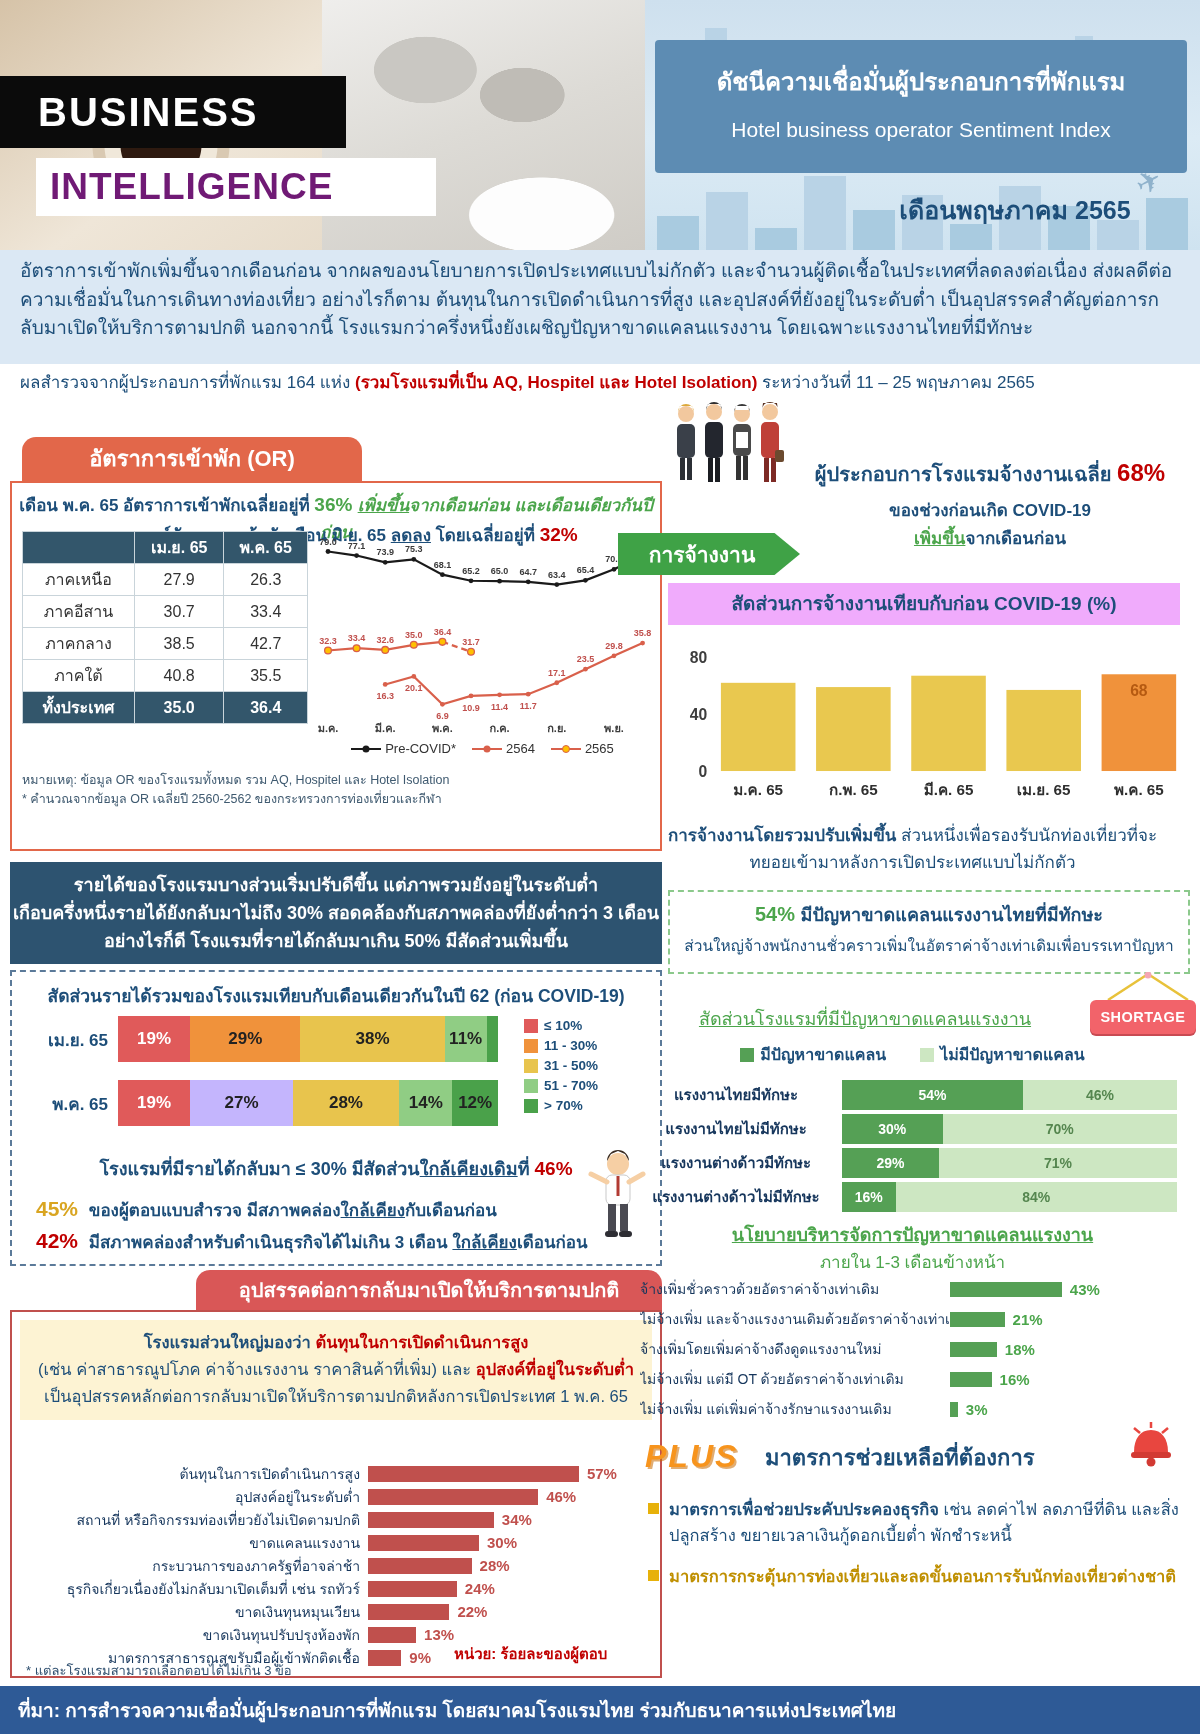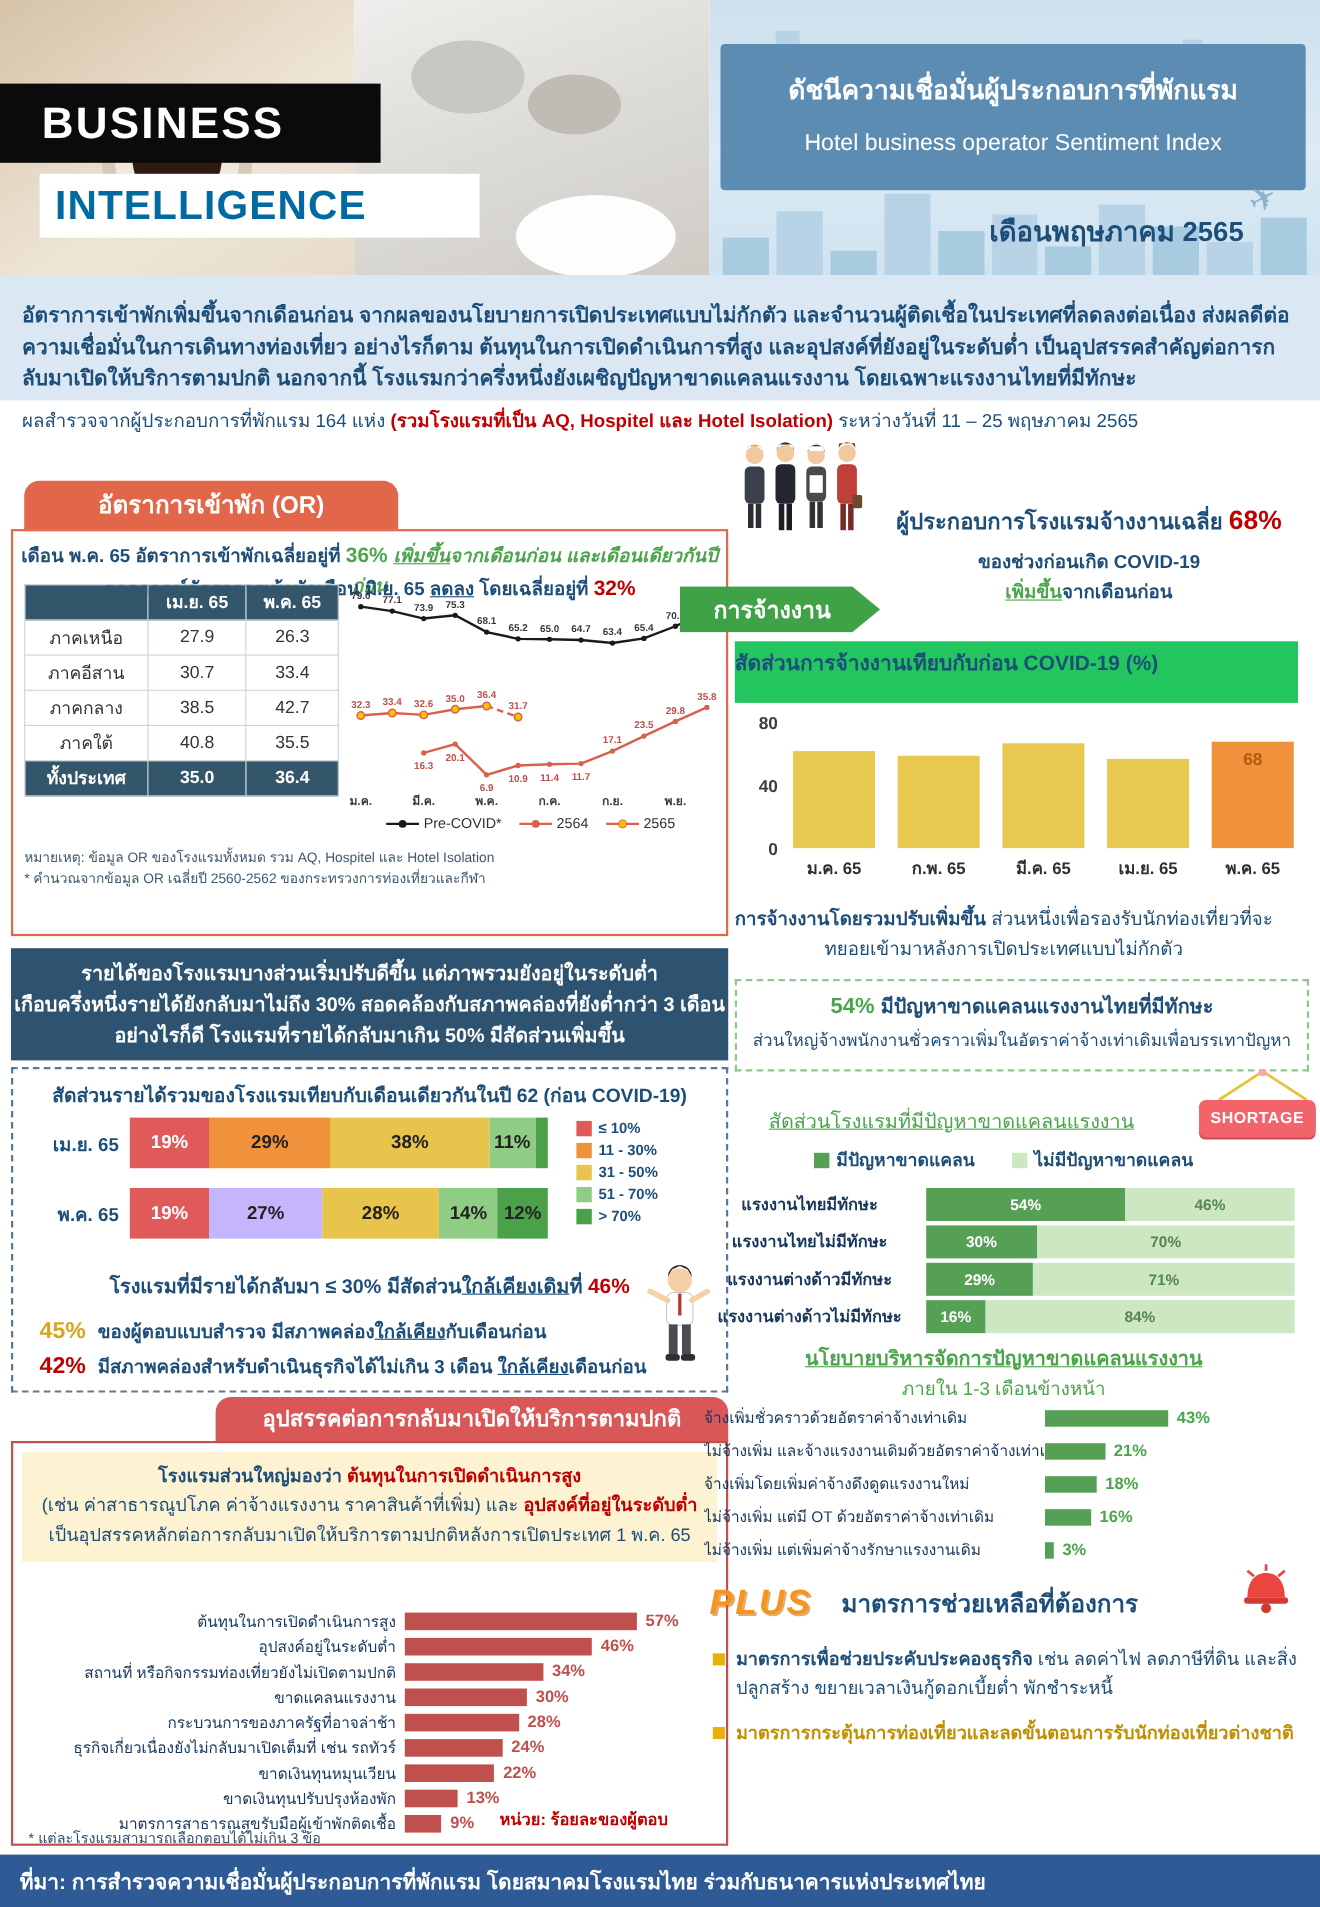--- a/index.html
+++ b/index.html
@@ -14,40 +14,40 @@
   .photo-coffee{left:0;top:0;width:322px;height:250px;
     background:radial-gradient(circle 42px at 50% 58%, #2e1a10 0 40px, #f0e8da 41px 56px, #d9c9b2 57px 68px, rgba(0,0,0,0) 69px),
                linear-gradient(145deg,#d6c3a8,#efe6d8 60%,#e7dccb)}
   .photo-bed{left:322px;top:0;width:323px;height:250px;
     background:radial-gradient(ellipse 120px 62px at 68% 86%, #fdfdfd 0 60%, rgba(0,0,0,0) 61%),
                radial-gradient(ellipse 85px 55px at 32% 28%, #c9c7c2 0 60%, rgba(0,0,0,0) 61%),
                radial-gradient(ellipse 70px 45px at 62% 38%, #bfbcb6 0 60%, rgba(0,0,0,0) 61%),
                linear-gradient(160deg,#efeeec 0%,#dddbd6 50%,#cfccc6 100%)}
   .brand-black{left:0;top:76px;width:346px;height:72px;background:#0b0b0b;color:#fff;
     font-size:40px;font-weight:bold;letter-spacing:2px;display:flex;align-items:center;padding-left:38px;box-sizing:border-box}
-  .brand-white{left:36px;top:158px;width:400px;height:58px;background:#fff;color:#0369a1;
+  .brand-white{left:36px;top:158px;width:400px;height:58px;background:#fff;color:#701a75;
     font-size:37px;font-weight:bold;letter-spacing:1px;display:flex;align-items:center;padding-left:14px;box-sizing:border-box}
   .header-right{left:645px;top:0;width:555px;height:250px;background:linear-gradient(180deg,#cee0ee,#dcebf5 55%,#cfe3f0)}
   .skyline{position:absolute;left:12px;right:12px;bottom:0;height:92px;display:flex;align-items:flex-end;gap:7px}
   .bld{background:#b9d3e6;flex:1}
   .bld:nth-child(odd){background:#a9cbe0}
   .bld:nth-child(1){height:34px}.bld:nth-child(2){height:58px}.bld:nth-child(3){height:22px}
   .bld:nth-child(4){height:74px}.bld:nth-child(5){height:40px}.bld:nth-child(6){height:55px}
   .bld:nth-child(7){height:26px}.bld:nth-child(8){height:64px}.bld:nth-child(9){height:44px}
   .bld:nth-child(10){height:30px}.bld:nth-child(11){height:52px}
   .hsq{position:absolute;background:#b9d3e6}
   .title-panel{left:655px;top:40px;width:532px;height:133px;background:#5d8cb3;border-radius:4px;color:#fff;text-align:center}
   .title-th{margin-top:22px;font-size:24px;font-weight:bold}
   .title-en{margin-top:17px;font-size:21px}
   .month-line{left:850px;top:190px;width:330px;text-align:center;color:#1d4e79;font-weight:bold;font-size:25px}
   .plane{left:1136px;top:164px;font-size:30px;color:#8fb2cc;transform:rotate(-28deg)}
 
   
   .intro{left:0;top:250px;width:1200px;height:114px;background:#dbe8f4;color:#1d4e79;
-    font-size:19px;font-weight:bold;line-height:1.5;padding:24px 20px 0;box-sizing:border-box}
+    font-size:19px;font-weight:normal;line-height:1.5;padding:7px 20px 0;box-sizing:border-box}
   .survey{left:20px;top:368px;width:1160px;font-size:17px;color:#1d4e79}
 
   
   .or-header{left:22px;top:437px;width:340px;height:44px;background:#e2674a;border-radius:14px 14px 0 0;
     color:#fff;font-size:22px;font-weight:bold;text-align:center;line-height:44px}
   .or-box{left:10px;top:481px;width:652px;height:370px;border:2px solid #e2674a;background:#fff;box-sizing:border-box}
   .or-l1{position:absolute;top:8px;width:100%;text-align:center;font-size:17px}
   .or-l2{position:absolute;top:38px;width:100%;text-align:center;font-size:17px}
   .or-table{border-collapse:collapse;position:absolute;left:10px;top:48px;width:286px;font-size:16px}
   .or-table th,.or-table td{border:1px solid #c9d4da;text-align:center;padding:2px 2px;height:27px}
@@ -93,22 +93,22 @@
   .obs-foot{position:absolute;left:14px;top:348px;font-size:13px;color:#2f4f6f}
 
   
   .people{left:672px;top:398px;width:112px;height:104px}
   .emp-banner{left:618px;top:533px;width:182px;height:42px;background:#3fa246;color:#fff;font-size:21px;font-weight:bold;
     display:flex;align-items:center;justify-content:center;clip-path:polygon(0 0,86% 0,100% 50%,86% 100%,0 100%);
     padding-right:14px;box-sizing:border-box;z-index:6}
   .emp-head1{left:790px;top:458px;width:400px;text-align:center}
   .emp-head2{left:790px;top:496px;width:400px;text-align:center;color:#1d4e79;font-weight:bold;font-size:17px}
   .emp-head3{left:790px;top:524px;width:400px;text-align:center;font-size:17px}
-  .emp-title-bar{left:668px;top:583px;width:512px;height:56px;background:#22c55e;color:#1d4e79;font-weight:bold;
-    font-size:19px;text-align:left;line-height:42px}
+  .emp-title-bar{left:668px;top:583px;width:512px;height:42px;background:#f0abfc;color:#1d4e79;font-weight:bold;
+    font-size:19px;text-align:center;line-height:42px}
   .emp-svg{left:664px;top:630px;width:520px;height:180px}
   .emp-note{left:640px;top:822px;width:545px;text-align:center;font-size:17px;color:#1d4e79;line-height:1.6}
   .green-box{left:668px;top:890px;width:522px;height:84px;border:2px dashed #8cc98c;box-sizing:border-box;
     text-align:center;padding-top:8px;background:#fff}
   .gb-l2{font-size:15.5px;color:#1d4e79;margin-top:4px}
   .hang{left:1100px;top:972px;width:96px;height:28px}
   .shortage-sign{left:1090px;top:1000px;width:106px;height:34px;background:#f2636a;border-radius:6px;color:#fff;
     font-weight:bold;font-size:14.5px;text-align:center;line-height:34px;letter-spacing:.5px;box-shadow:0 2px 0 #c84a52}
   .shortage-title{left:655px;top:1004px;width:420px;text-align:center;color:#4ba54b;font-weight:normal;font-size:18px;text-decoration:underline}
   .shortage-legend{left:640px;top:1042px;width:545px;display:flex;justify-content:center;gap:34px}

